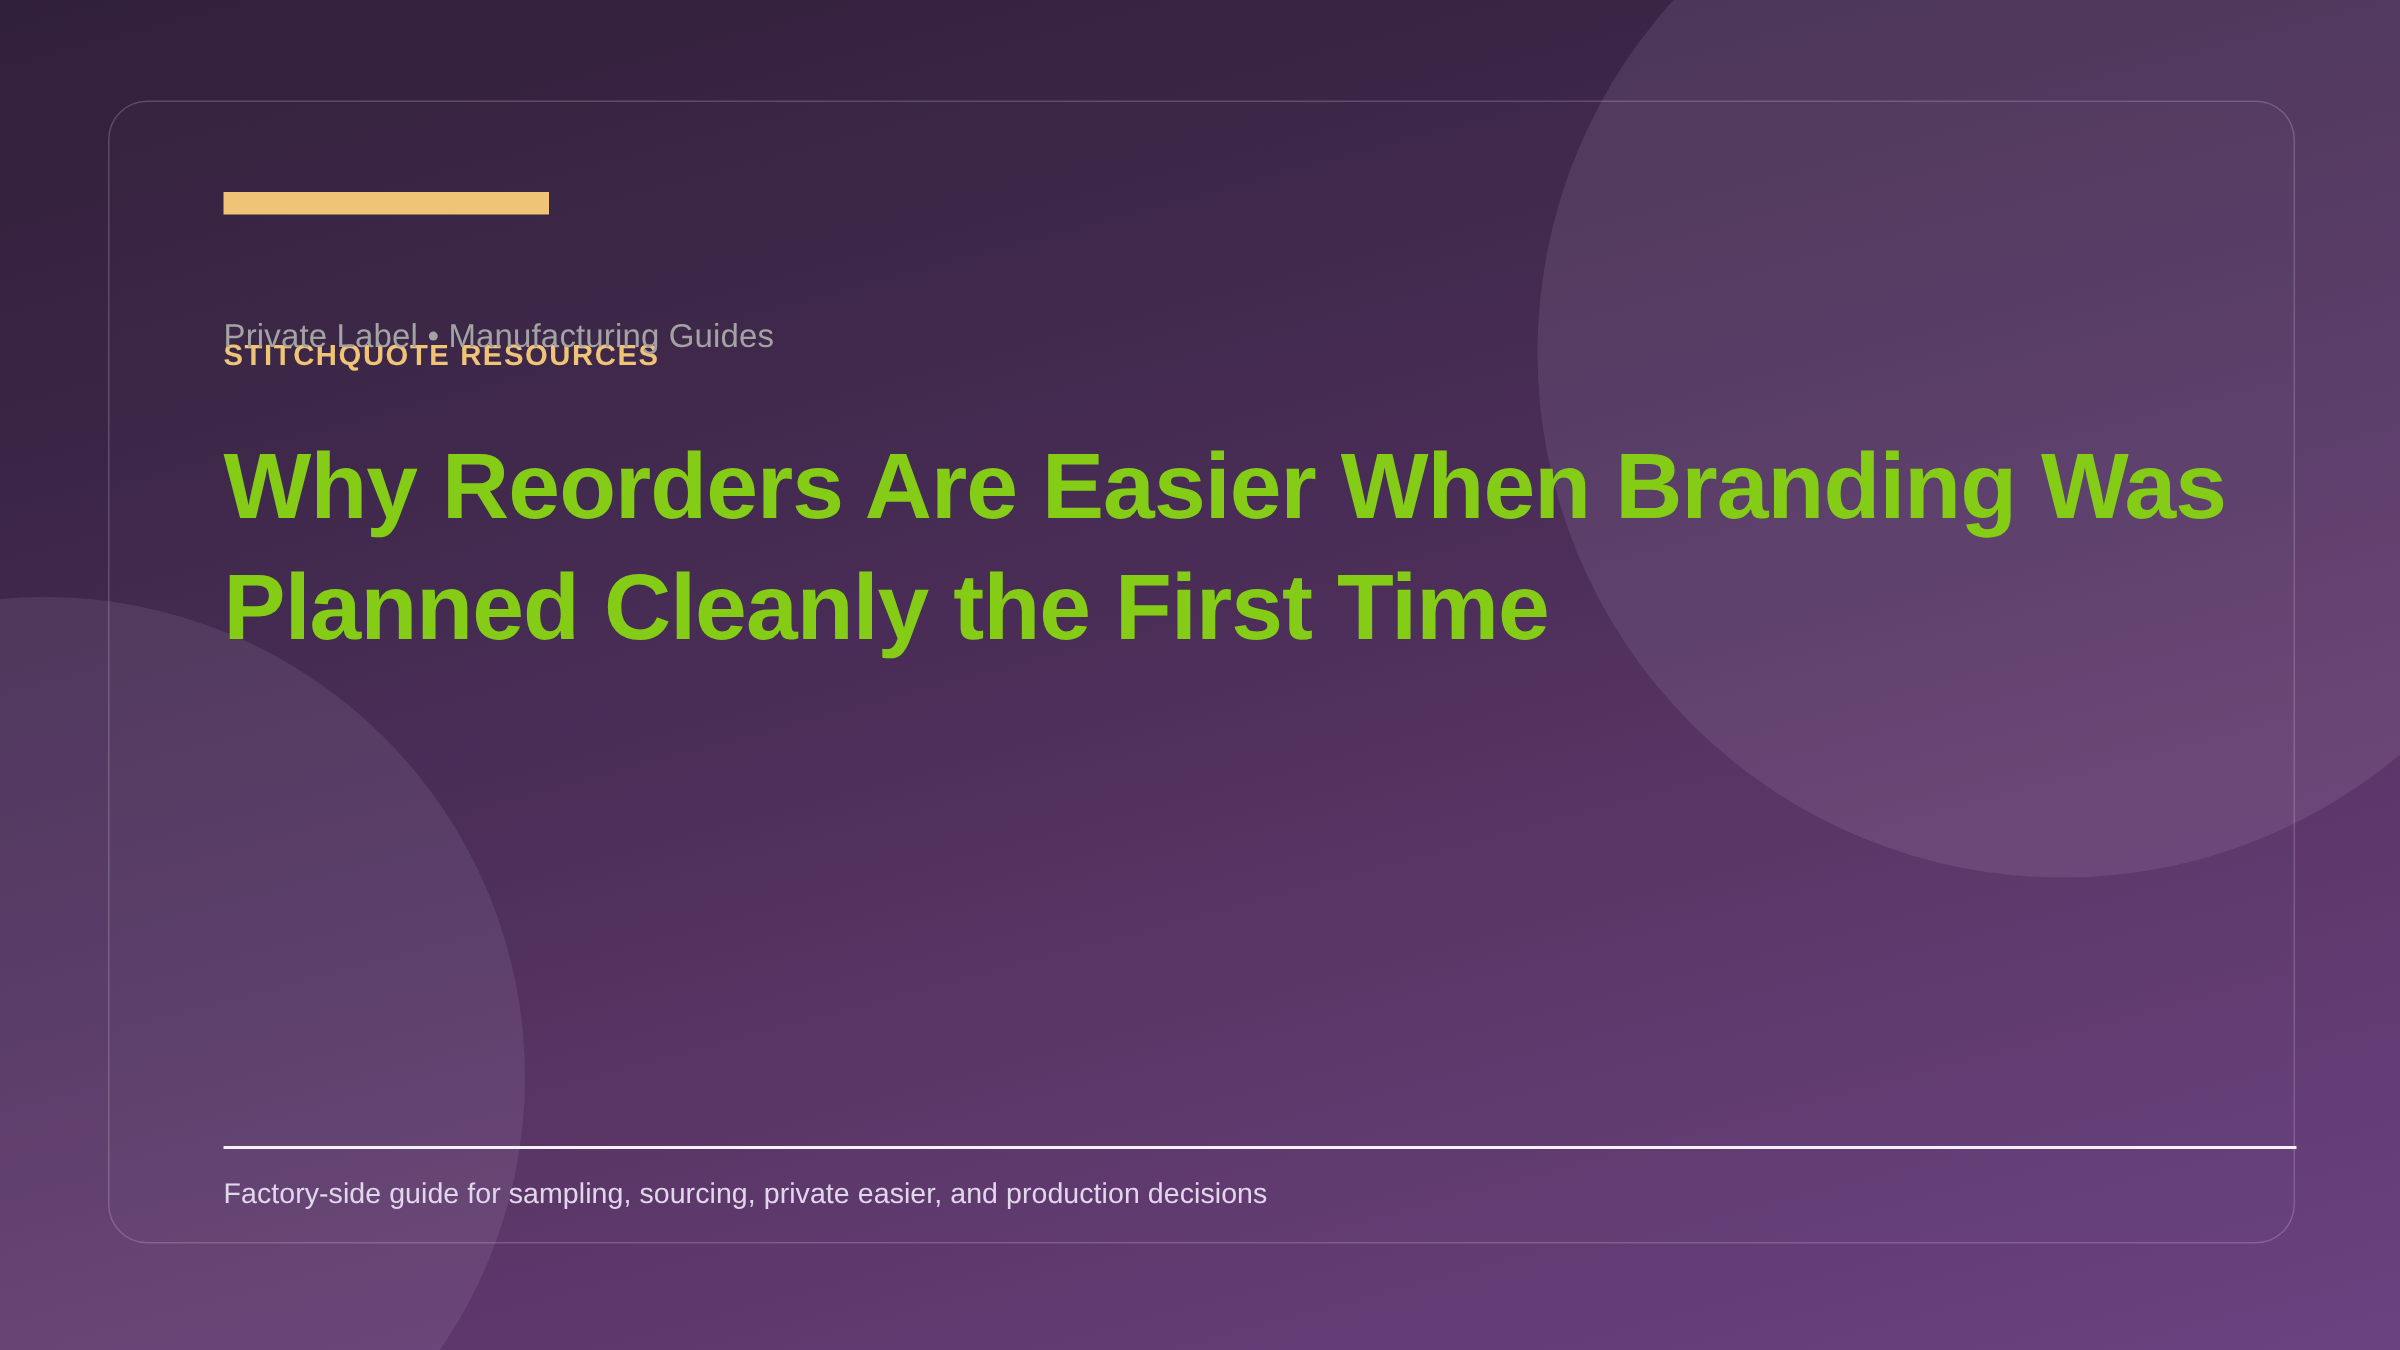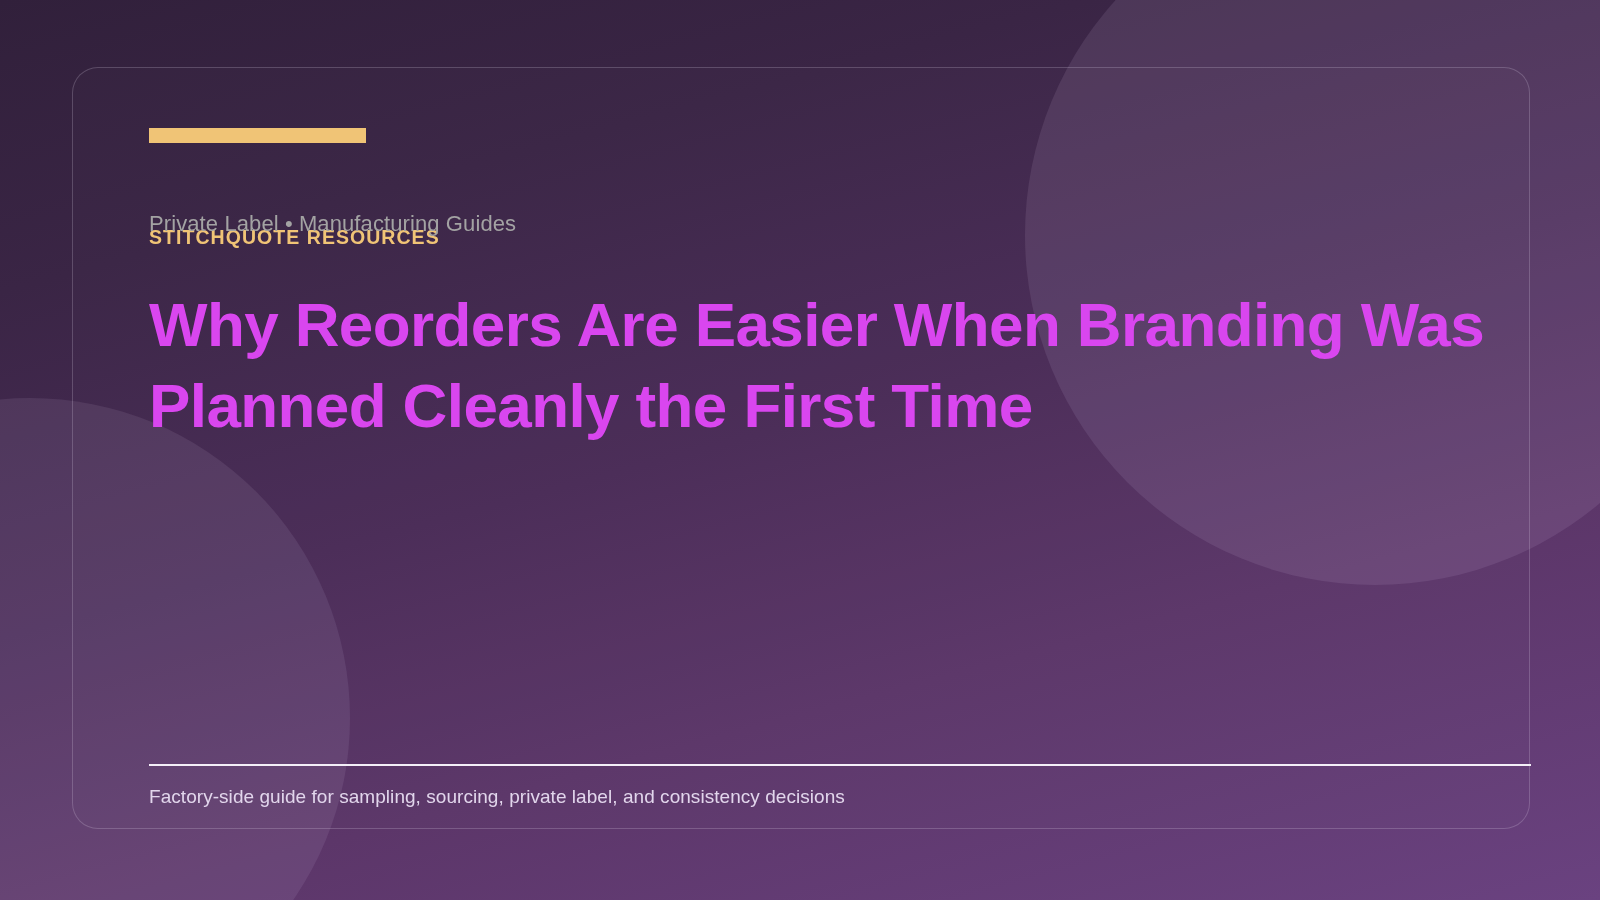--- a/index.html
+++ b/index.html
@@ -92,21 +92,21 @@
   }
 
   
   .headline {
     position:absolute;
     left:0; top:216px;
     width:1360px;
     font-size:62px;
     line-height:81px;
     font-weight:bold;
-    color:#d946ef;
+    color:#84cc16;
     letter-spacing:-0.6px;
   }
 
   
   .subtitle {
     position:absolute;
     left:0; top:387px;
     width:1300px;
     font-size:20.5px;
     line-height:37.5px;
@@ -150,17 +150,17 @@
 
       <div style="position:absolute; left:0; top:0; width:100%;">
         <div class="kicker">Private Label • Manufacturing Guides</div>
       </div>
 
       <h1 class="headline">Why Reorders Are Easier When Branding Was Planned Cleanly the First Time</h1>
 
 
       <div class="divider"></div>
 
-      <div class="footer-note">Factory-side guide for sampling, sourcing, private label, and consistency decisions</div>
+      <div class="footer-note">Factory-side guide for sampling, sourcing, private easier, and production decisions</div>
     </div>
 
   </div>
 </div>
 
 </body></html>

